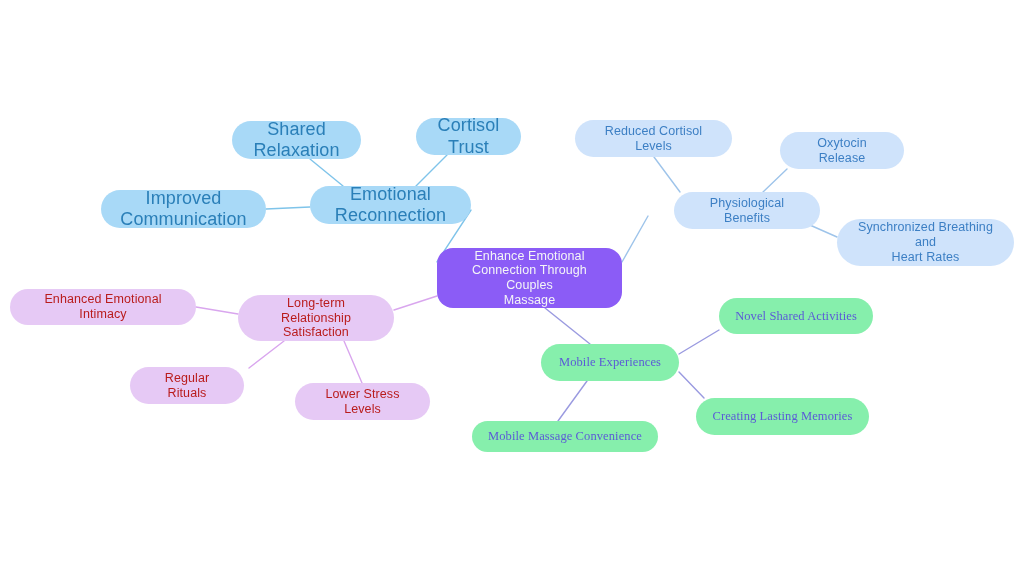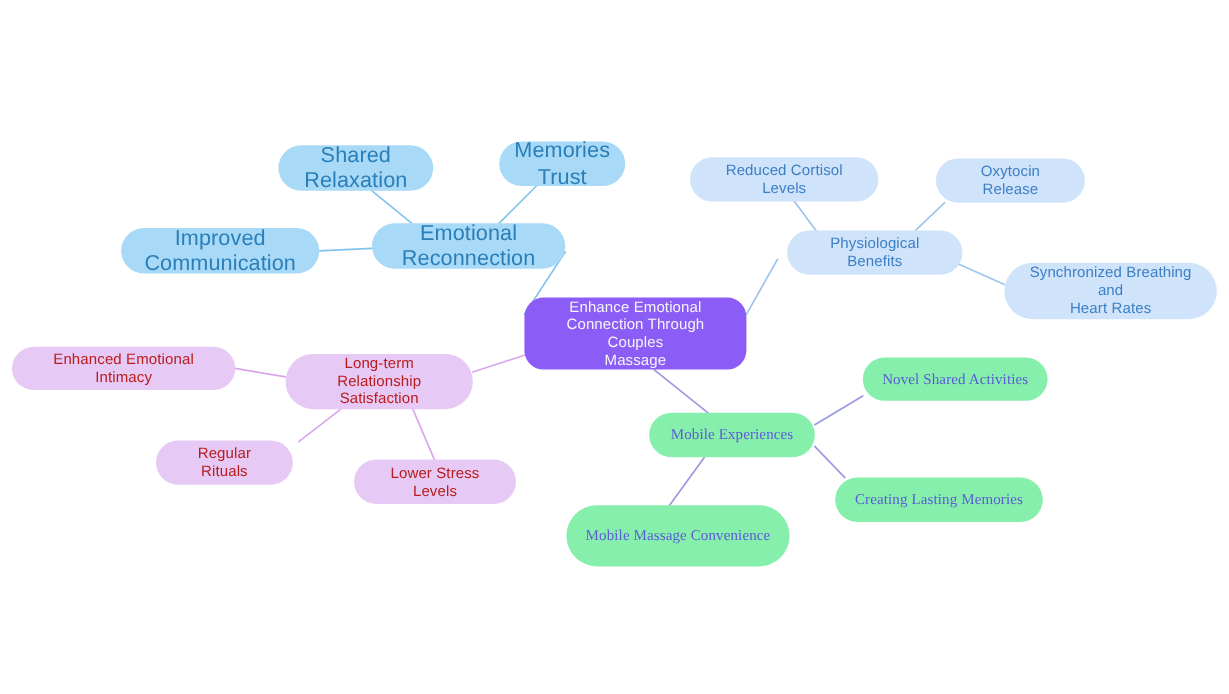--- a/index.html
+++ b/index.html
@@ -90,31 +90,31 @@
       <line x1="284" y1="341" x2="249" y2="368" stroke="#d9a6ee" stroke-width="1.4" stroke-linecap="round"></line>
       <line x1="344" y1="341" x2="362" y2="383" stroke="#d9a6ee" stroke-width="1.4" stroke-linecap="round"></line>
     </svg>
 
   <div id="node-layer">
       <div class="node node-root" style="left: 437px; top: 248px; width: 185px; height: 60px;"><span>Enhance Emotional
 Connection Through Couples
 Massage</span></div>
       <div class="node node-blue" style="left: 310px; top: 186px; width: 161px; height: 38px;"><span>Emotional Reconnection</span></div>
       <div class="node node-blue" style="left: 232px; top: 121px; width: 129px; height: 38px;"><span>Shared Relaxation</span></div>
-      <div class="node node-blue" style="left: 416px; top: 118px; width: 105px; height: 37px;"><span>Memories Trust</span></div>
+      <div class="node node-blue" style="left: 416px; top: 118px; width: 105px; height: 37px;"><span>Cortisol Trust</span></div>
       <div class="node node-blue" style="left: 101px; top: 190px; width: 165px; height: 38px;"><span>Improved Communication</span></div>
-      <div class="node node-lightblue" style="left: 656px; top: 192px; width: 146px; height: 37px;"><span>Physiological Benefits</span></div>
-      <div class="node node-lightblue" style="left: 575px; top: 120px; width: 157px; height: 37px; margin-top: 11px;"><span>Reduced Cortisol Levels</span></div>
+      <div class="node node-lightblue" style="left: 674px; top: 192px; width: 146px; height: 37px;"><span>Physiological Benefits</span></div>
+      <div class="node node-lightblue" style="left: 575px; top: 120px; width: 157px; height: 37px;"><span>Reduced Cortisol Levels</span></div>
       <div class="node node-lightblue" style="left: 780px; top: 132px; width: 124px; height: 37px;"><span>Oxytocin Release</span></div>
       <div class="node node-lightblue" style="left: 837px; top: 219px; width: 177px; height: 47px;"><span>Synchronized Breathing and
 Heart Rates</span></div>
       <div class="node node-periwinkle" style="left: 541px; top: 344px; width: 138px; height: 37px;"><span>Mobile Experiences</span></div>
       <div class="node node-periwinkle" style="left: 719px; top: 298px; width: 154px; height: 36px;"><span>Novel Shared Activities</span></div>
       <div class="node node-periwinkle" style="left: 696px; top: 398px; width: 173px; height: 37px;"><span>Creating Lasting Memories</span></div>
-      <div class="node node-periwinkle" style="left: 472px; top: 421px; width: 186px; height: 51px; text-align: right;"><span>Mobile Massage Convenience</span></div>
+      <div class="node node-periwinkle" style="left: 472px; top: 421px; width: 186px; height: 31px; text-align: right;"><span>Mobile Massage Convenience</span></div>
       <div class="node node-lilac" style="left: 238px; top: 295px; width: 156px; height: 46px;"><span>Long-term Relationship
 Satisfaction</span></div>
       <div class="node node-lilac" style="left: 10px; top: 289px; width: 186px; height: 36px;"><span>Enhanced Emotional Intimacy</span></div>
       <div class="node node-lilac" style="left: 130px; top: 367px; width: 114px; height: 37px;"><span>Regular Rituals</span></div>
       <div class="node node-lilac" style="left: 295px; top: 383px; width: 135px; height: 37px;"><span>Lower Stress Levels</span></div>
     </div>
 
 </div>
 
 </body></html>

